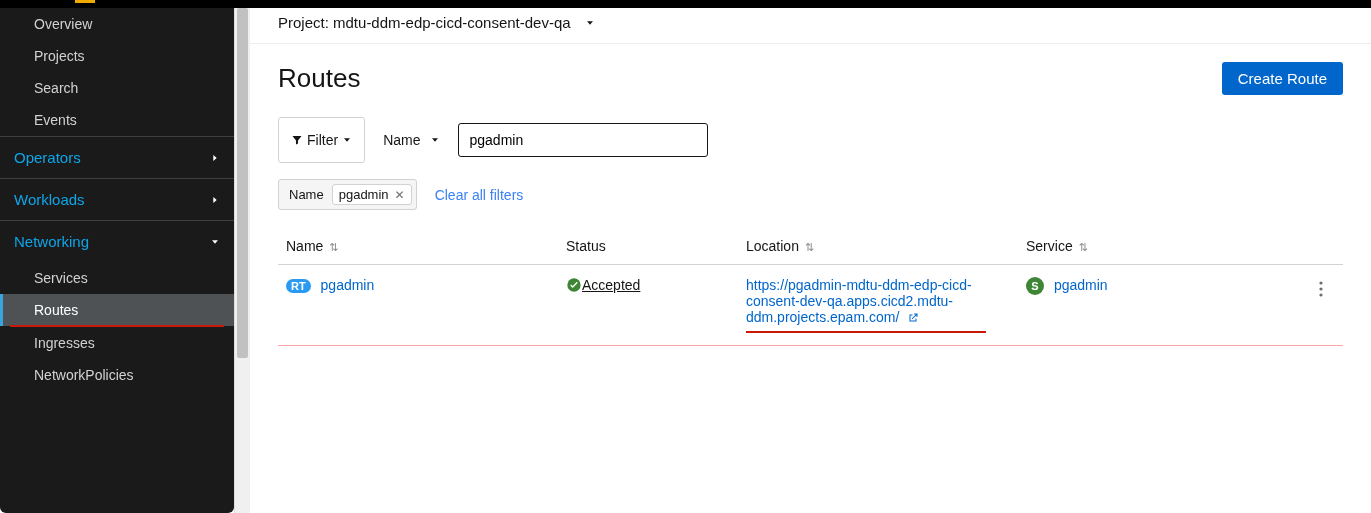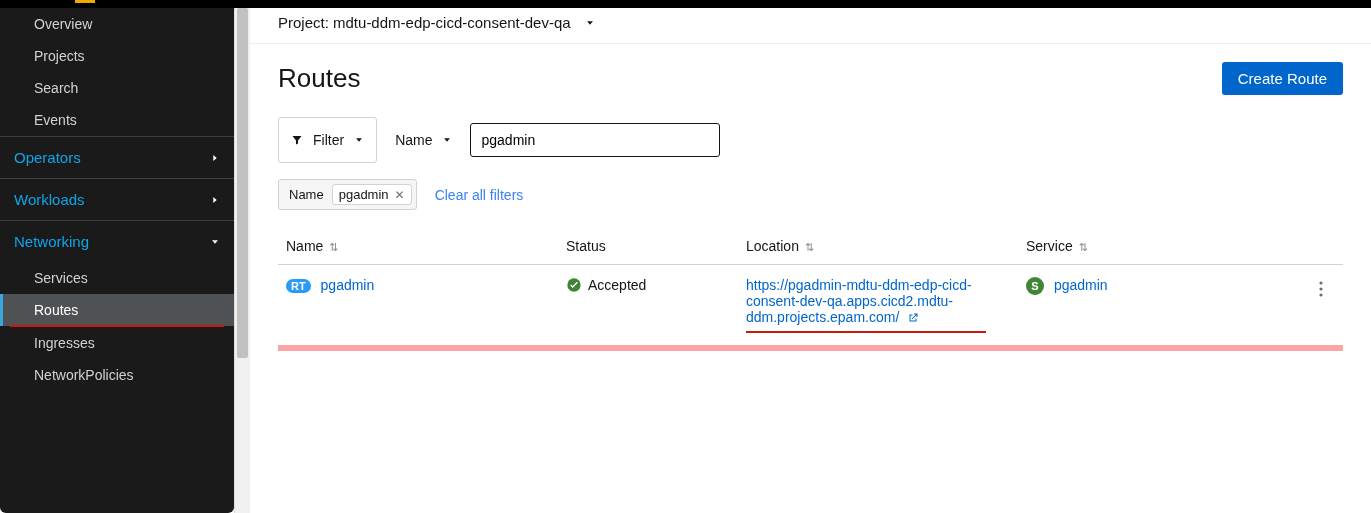--- a/index.html
+++ b/index.html
@@ -23,39 +23,39 @@
   .scrollgutter .thumb{ position:absolute; left:2px; right:2px; top:8px; height:350px; background:#c1c1c1; border-radius:2px;}
   
   .main { flex:1; background:#fff; display:flex; flex-direction:column; overflow:hidden;}
   .projectbar{ padding:14px 28px 12px 28px; border-bottom:1px solid #ededed; display:flex; align-items:center; gap:10px; font-size:15px;}
   .projectbar .caret{ margin-left:4px;}
   .content{ padding:18px 28px 0 28px;}
   .heading-row{ display:flex; justify-content:space-between; align-items:center; margin-bottom:22px;}
   .heading{ font-size:26px; font-weight:400;}
   .btn-primary{ background:#0066cc; color:#fff; border:none; padding:8px 16px; font-size:15px; border-radius:3px; cursor:pointer;}
   .filters{ display:flex; gap:14px; align-items:center; margin-bottom:16px;}
-  .pill{ border:1px solid #d2d2d2; border-radius:3px; padding:14px 12px; display:flex; align-items:center; gap:10px; font-size:14px; cursor:pointer; background:#fff;}
+  .pill{ border:1px solid #d2d2d2; border-radius:3px; padding:14px 12px; display:flex; align-items:center; gap:4px; font-size:14px; cursor:pointer; background:#fff;}
   .dropdown{ display:flex; align-items:center; gap:10px; font-size:14px; cursor:pointer; padding:6px 4px;}
   .searchbox{ border:1px solid #151515; border-radius:3px; padding:0 10px; width:250px; height:34px; display:flex; align-items:center;}
   .searchbox input{ border:none; outline:none; font-size:14px; width:100%;}
   .chip-row{ display:flex; align-items:center; gap:18px; margin-bottom:18px;}
   .chip-group{ display:flex; align-items:center; background:#f5f5f5; border:1px solid #d2d2d2; border-radius:3px; padding:4px 4px 4px 10px; gap:8px; font-size:13px;}
   .chip-group .chip{ background:#fff; border:1px solid #d2d2d2; border-radius:3px; padding:2px 6px; display:flex; align-items:center; gap:6px;}
   .chip .x{ color:#6a6e73; cursor:pointer; font-size:12px;}
   .clearlink{ color:#3b82f6; cursor:pointer; font-size:14px;}
   
   .table{ width:100%; border-collapse:collapse;}
   .table thead th{ text-align:left; font-weight:400; color:#151515; font-size:14px; padding:10px 8px; border-bottom:1px solid #d2d2d2;}
   .table thead th .sort{ color:#8c8c8c; margin-left:6px; font-size:11px;}
-  .table tbody td{ padding:12px 8px; vertical-align:top; border-bottom:6px solid #fca5a5; font-size:14px;}
+  .table tbody td{ padding:12px 8px; vertical-align:top; border-bottom:1px solid #fca5a5; font-size:14px;}
   .link{ color:#0066cc; text-decoration:none; cursor:pointer;}
   .res-badge{ display:inline-flex; align-items:center; justify-content:center; border-radius:10px; font-size:11px; font-weight:700; color:#fff; padding:1px 5px; margin-right:6px; min-width:22px;}
   .res-rt{ background:#2b9af3;}
   .res-s{ background:#3e8635; border-radius:50%; width:18px; height:18px; padding:0; font-size:11px; min-width:18px;}
-  .status-ok{ display:inline-flex; align-items:center; gap:6px;}
+  .status-ok{ display:inline-flex; align-items:center; text-decoration:underline;}
   .status-ok svg{ fill:#3e8635;}
   .ext-icon{ color:#0066cc; margin-left:4px;}
   .kebab{ cursor:pointer; padding:4px 8px;}
   .red-underline-main{ height:2px; background:#c9190b; width:240px; margin-top:6px;}
   .caret-svg{width:10px;height:10px;}
 </style>
 </head>
 <body>
 
 <div class="app">

